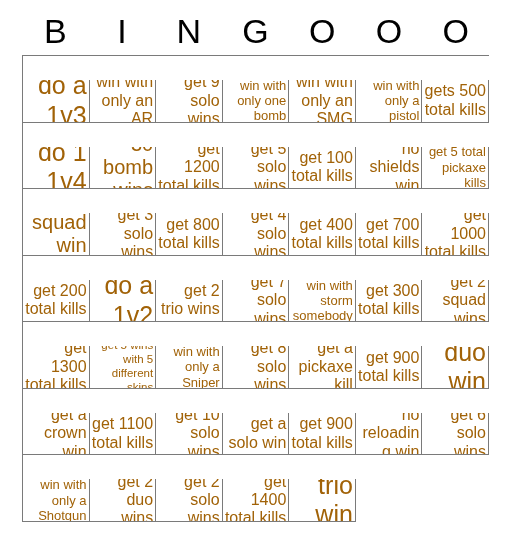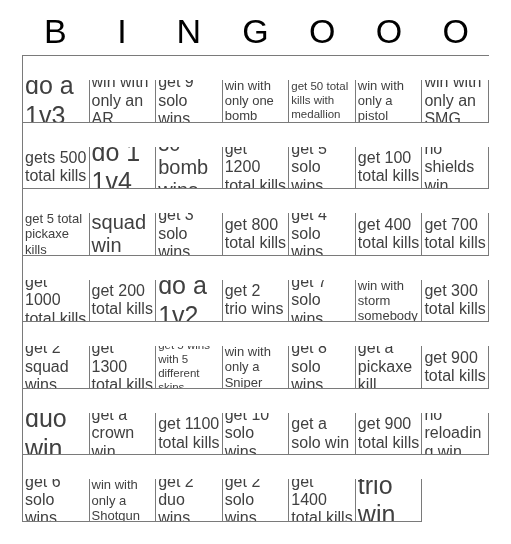--- a/index.html
+++ b/index.html
@@ -53,24 +53,24 @@
     grid-template-rows: repeat(7, 1fr);
     background: #ffffff;
   }
   .cell {
     box-sizing: border-box;
     border-right: 1px solid #7a7a7a;
     border-bottom: 1px solid #7a7a7a;
     display: flex;
     align-items: center;
     justify-content: center;
-    text-align: left;
+    text-align: right;
     padding: 1px 2px;
     overflow: hidden;
-    color: #404040;
+    color: #a16207;
     margin-top: 24px;
   }
   .cell .txt {
     display: block;
     width: 100%;
     line-height: 1.12;
     word-wrap: break-word;
   }
   
   .fs-xl .txt { font-size: 25px; line-height: 1.18; }
@@ -100,28 +100,25 @@
       </div>
       <div class="cell fs-md">
         <span class="txt">win with only an AR</span>
       </div>
       <div class="cell fs-md">
         <span class="txt">get 9 solo wins</span>
       </div>
       <div class="cell fs-sm">
         <span class="txt">win with only one bomb</span>
       </div>
-      <div class="cell fs-xs">
-        <span class="txt">get 50 total kills with medallion</span>
+      <div class="cell fs-md">
+        <span class="txt">win with only an SMG</span>
       </div>
       <div class="cell fs-sm">
         <span class="txt">win with only a pistol</span>
-      </div>
-      <div class="cell fs-md">
-        <span class="txt">win with only an SMG</span>
       </div>
       <div class="cell fs-md">
         <span class="txt">gets 500 total kills</span>
       </div>
       <div class="cell fs-xl">
         <span class="txt">do 1 1v4</span>
       </div>
       <div class="cell fs-lg">
         <span class="txt">30 bomb wins</span>
       </div>

